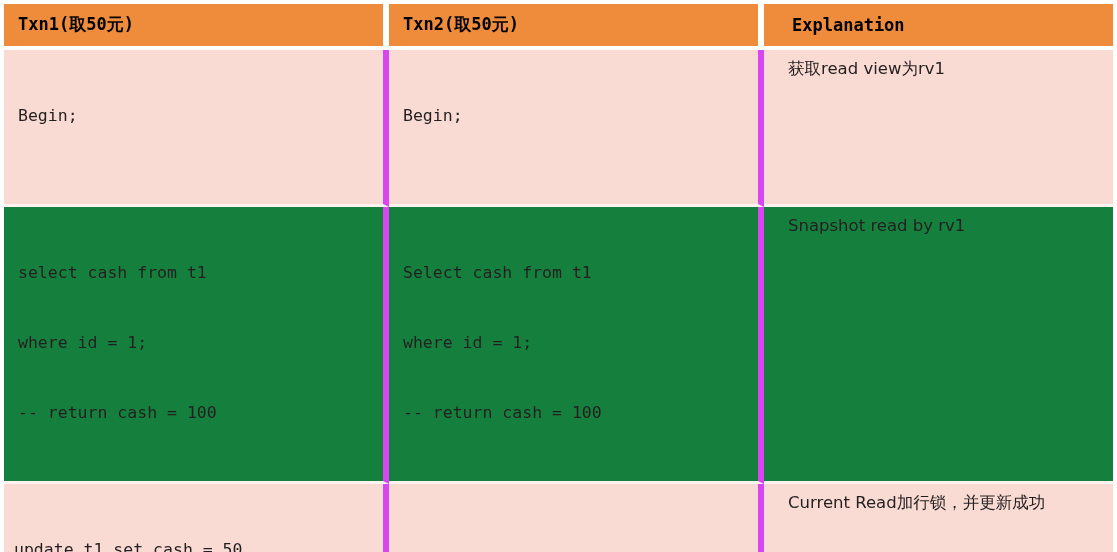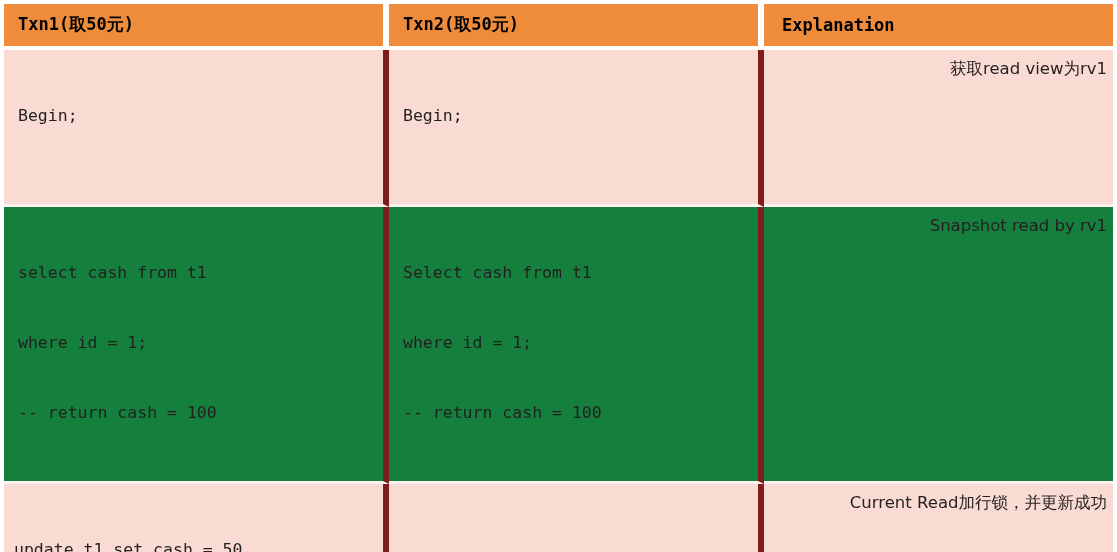--- a/index.html
+++ b/index.html
@@ -39,40 +39,39 @@
     font-size: 17px;
     text-align: left;
     padding: 9px 0 10px 14px;
     border-right: 6px solid #ffffff;
     border-bottom: 4px solid #ffffff;
     letter-spacing: 0px;
     white-space: nowrap;
   }
   thead th:last-child {
     border-right: none;
-    padding-left: 18px;
+    padding-left: 28px;
   }
 
   
   tbody td {
     vertical-align: top;
     font-family: "DejaVu Sans Mono", "Liberation Mono", monospace;
     font-size: 16.5px;
     line-height: 1.42;
     color: #231f20;
     padding: 7px 6px 9px 14px;
-    border-right: 6px solid #7f1d1d;
+    border-right: 6px solid #d946ef;
     border-bottom: 3px solid #fdf3f0;
     white-space: pre;
   }
   tbody td:last-child {
     border-right: none;
     padding-left: 24px;
     white-space: normal;
-    text-align: right;
   }
 
   
   tbody tr.shade-a td { background: #FADBD3; }
   tbody tr.shade-b td { background: #15803d; }
   .cn {
     font-family: "DejaVu Sans", "Liberation Sans", sans-serif;
   }
   .line { display: block; }
   .tall-pad { padding-bottom: 30px; }

